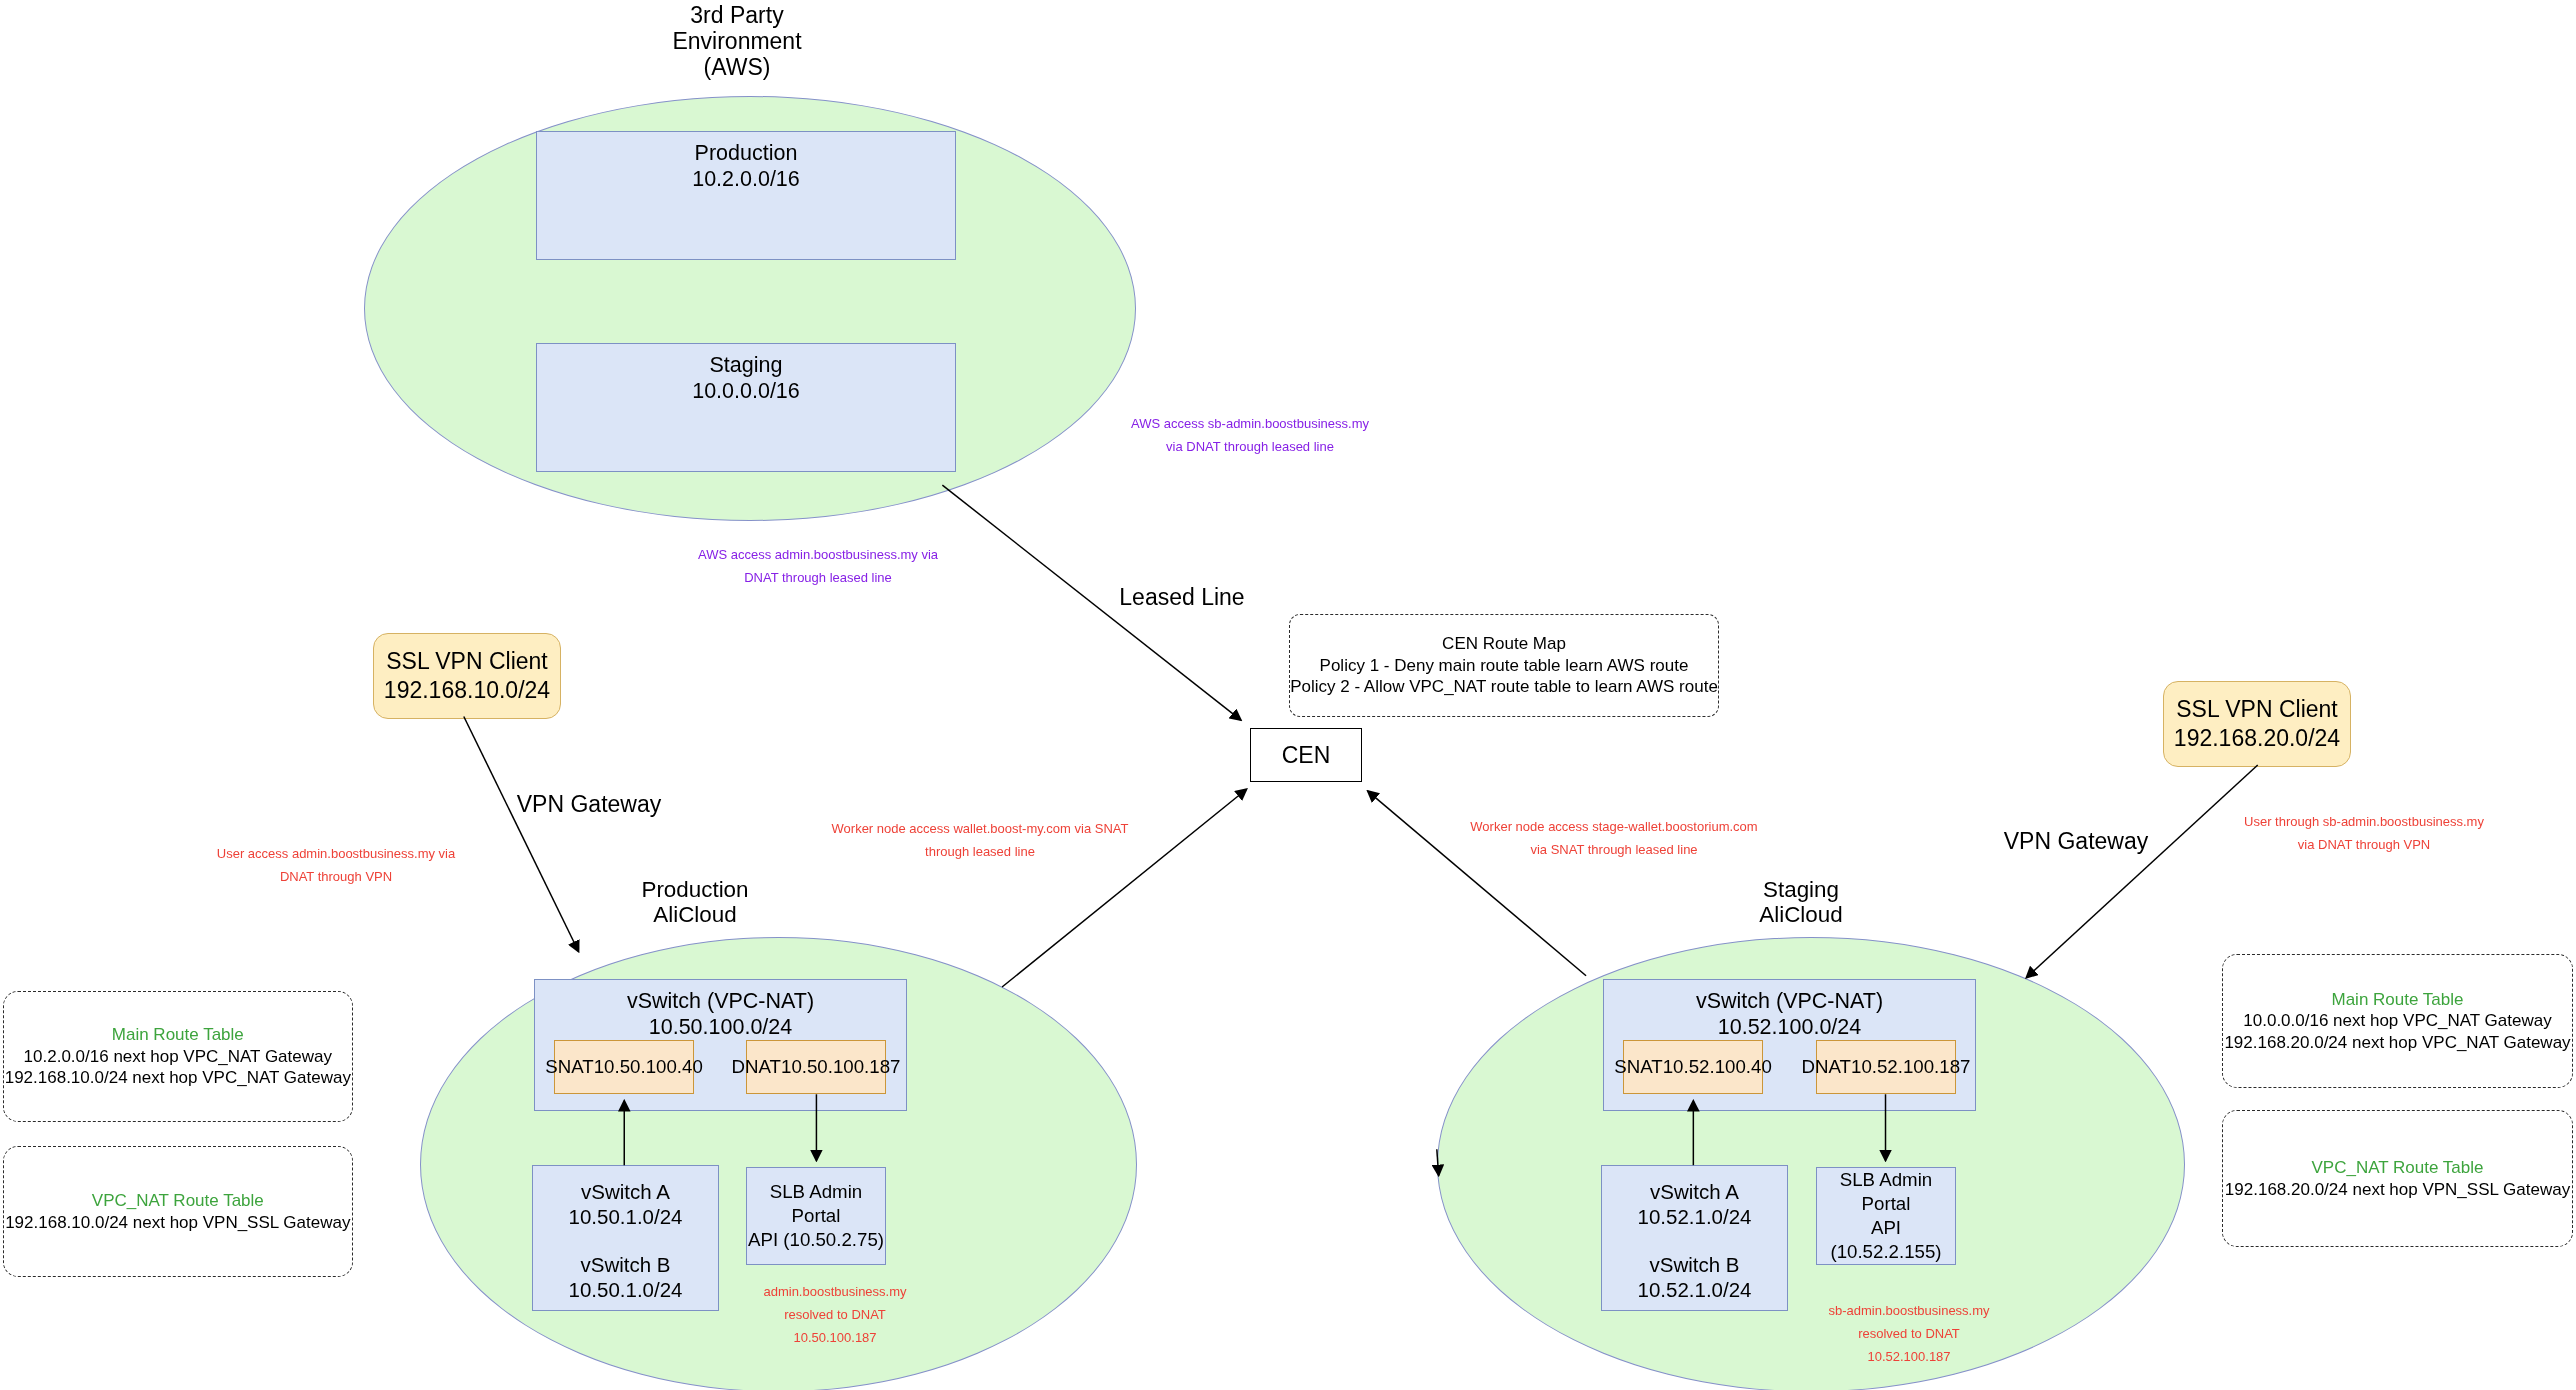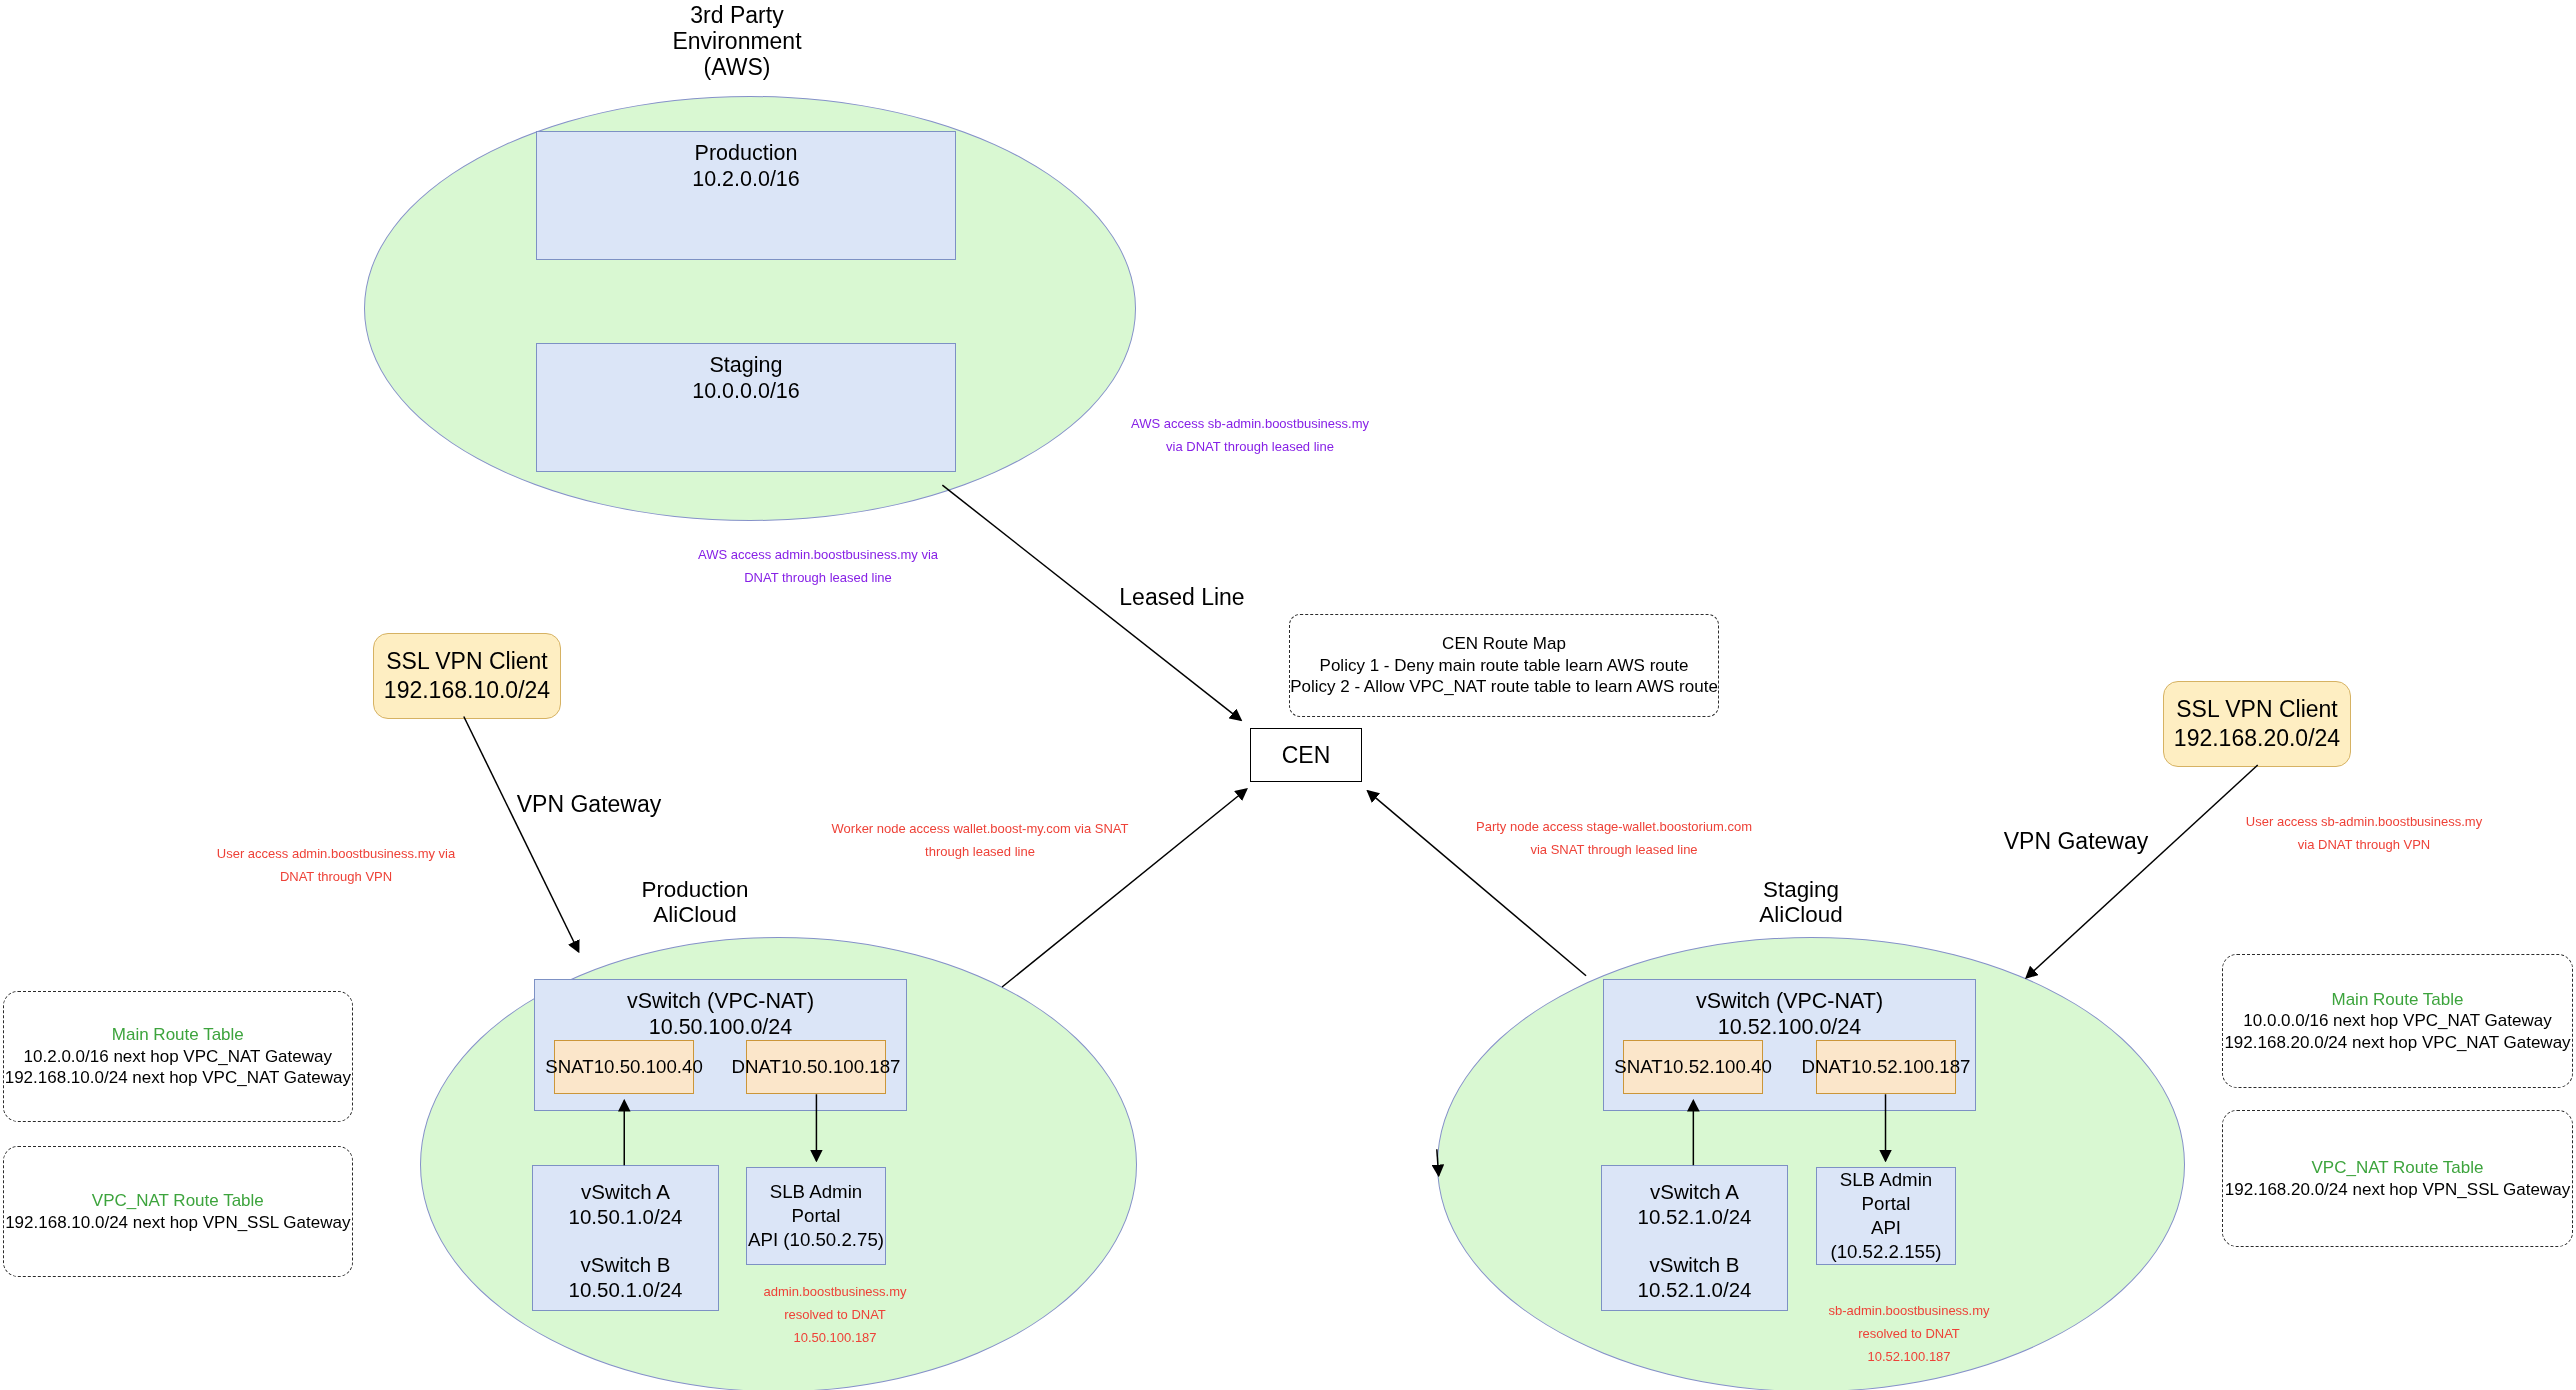--- a/index.html
+++ b/index.html
@@ -87,29 +87,29 @@
     <span>SSL VPN Client</span>
     <span>192.168.20.0/24</span>
   </div>
   <div class="lbl f25" style="left:2076px;top:828px;">VPN Gateway</div>
 
   <div class="lbl f19 red" style="left:336px;top:842px;">
     <div>User access admin.boostbusiness.my via</div>
     <div>DNAT through VPN</div>
   </div>
   <div class="lbl f19 red" style="left:2364px;top:810px;">
-    <div>User access sb-admin.boostbusiness.my</div>
+    <div>User through sb-admin.boostbusiness.my</div>
     <div>via DNAT through VPN</div>
   </div>
   <div class="lbl f19 red" style="left:980px;top:817px;">
     <div>Worker node access wallet.boost-my.com via SNAT</div>
     <div>through leased line</div>
   </div>
   <div class="lbl f19 red" style="left:1614px;top:815px;">
-    <div>Party node access stage-wallet.boostorium.com</div>
+    <div>Worker node access stage-wallet.boostorium.com</div>
     <div>via SNAT through leased line</div>
   </div>
   <div class="lbl f19 red" style="left:835px;top:1280px;">
     <div>admin.boostbusiness.my</div>
     <div>resolved to DNAT</div>
     <div>10.50.100.187</div>
   </div>
   <div class="lbl f19 red" style="left:1909px;top:1280px;margin-top:19px;">
     <div>sb-admin.boostbusiness.my</div>
     <div>resolved to DNAT</div>

